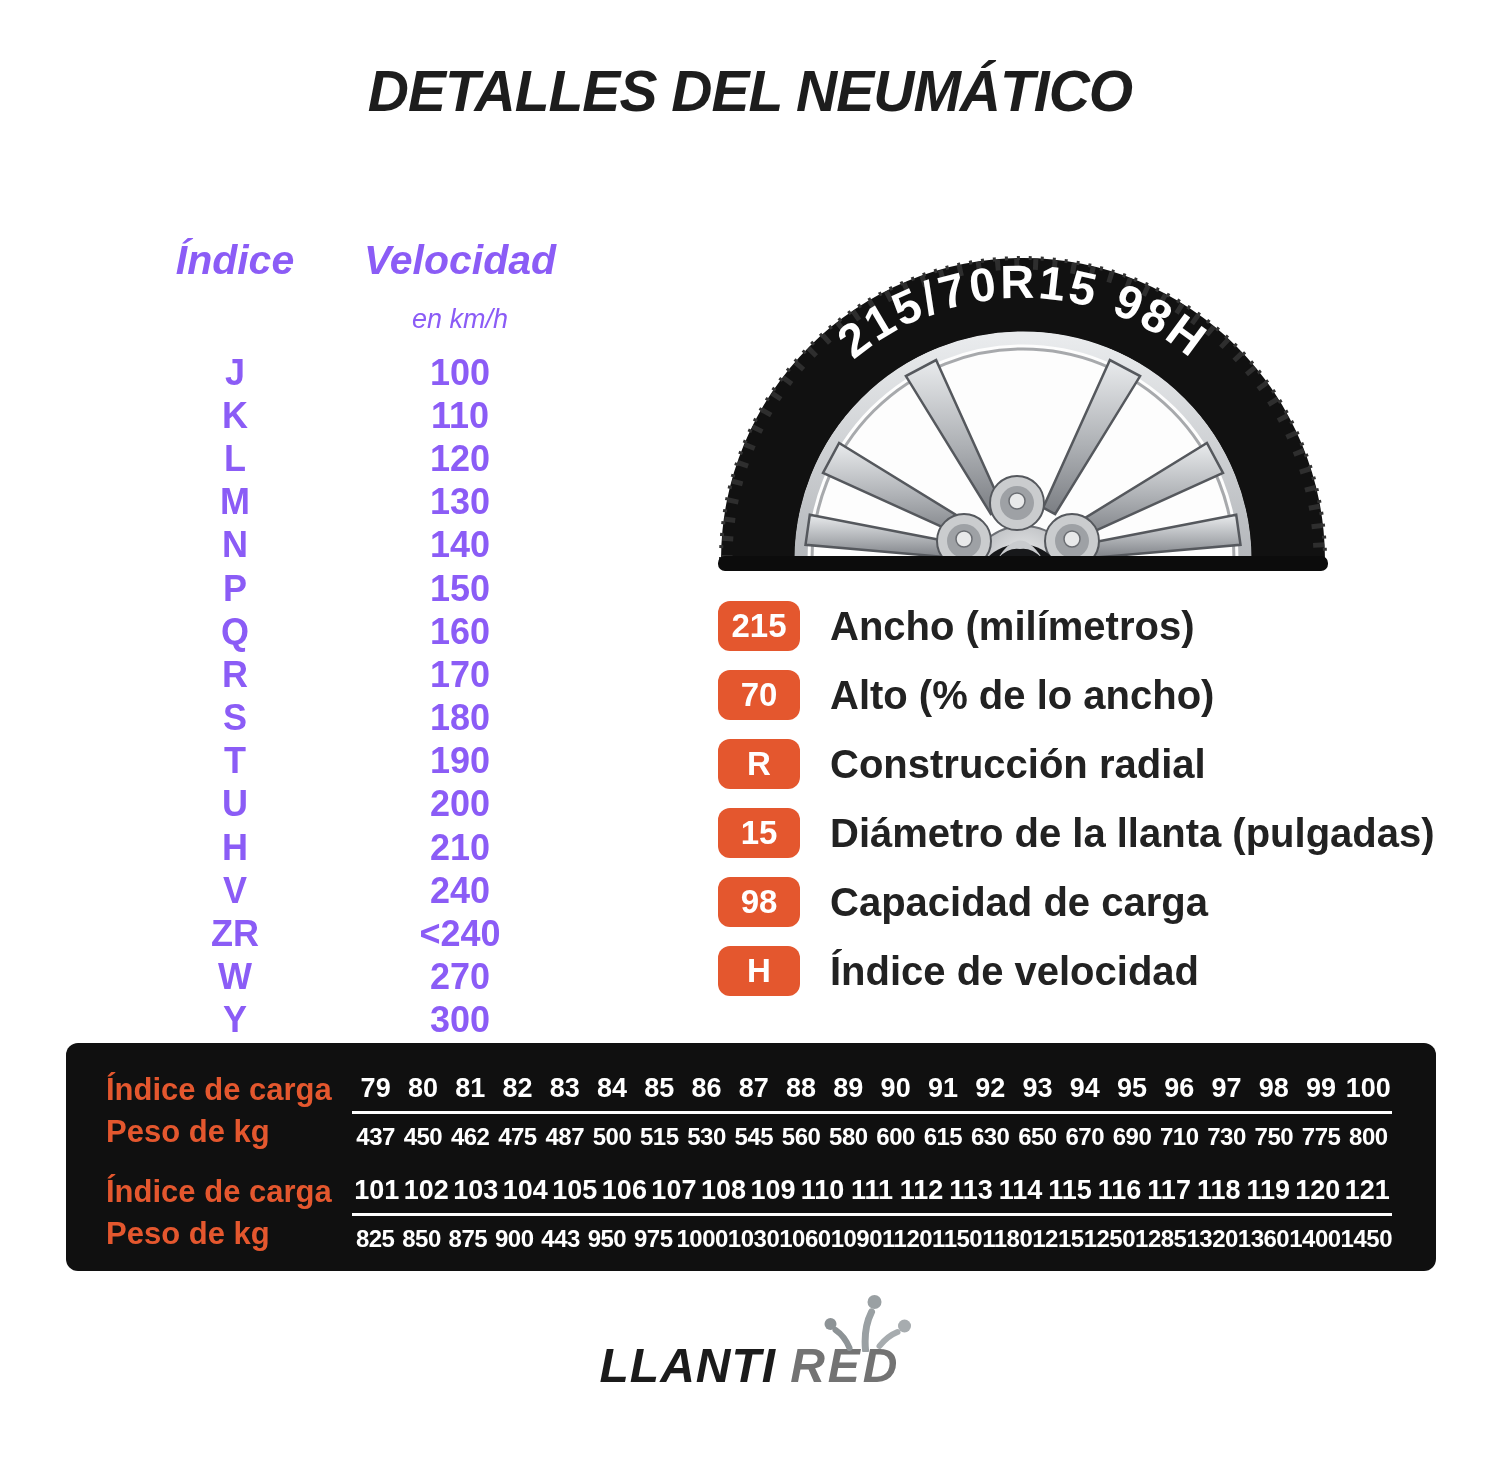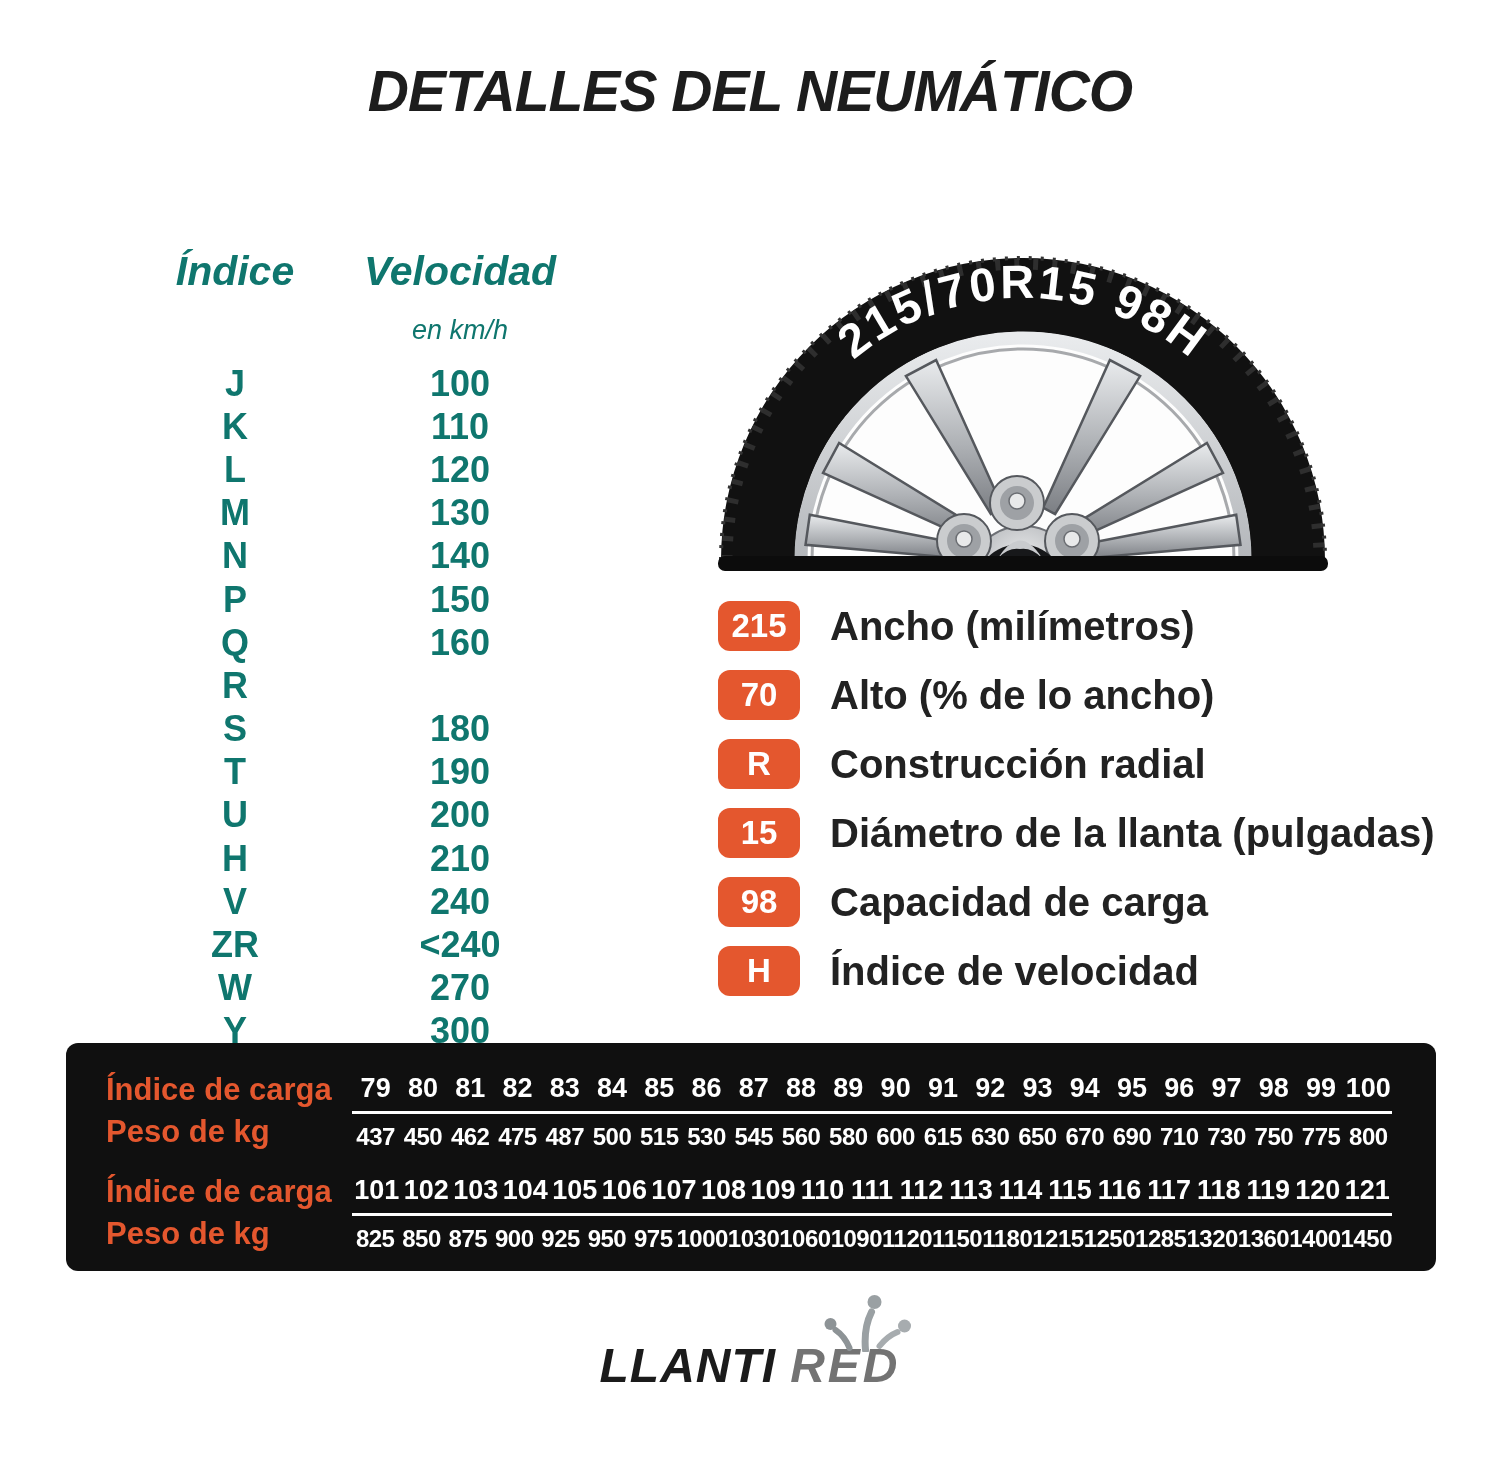--- a/index.html
+++ b/index.html
@@ -4,21 +4,21 @@
 <style>
   * { margin:0; padding:0; box-sizing:border-box; }
   body { background:#ffffff; font-family:"Liberation Sans","DejaVu Sans",sans-serif; }
   .page { position:relative; width:1500px; height:1467px; background:#ffffff; overflow:hidden; }
 
   
   .title { position:absolute; top:58px; left:0; width:100%; text-align:center;
     font-style:italic; font-weight:800; font-size:57px; letter-spacing:-1px; color:#1d1d1d; }
 
   
-  .speed-table { position:absolute; left:150px; top:248px; width:450px; color:#0f766e; }
+  .speed-table { position:absolute; left:150px; top:237px; width:450px; color:#8b5cf6; }
   .st-head { display:grid; grid-template-columns:170px 280px; }
   .st-h { font-style:italic; font-weight:800; font-size:41px; text-align:center; }
   .st-sub { grid-column:2; font-style:italic; font-weight:400; font-size:27px; text-align:center; margin-top:20px; }
   .st-rows { margin-top:16px; }
   .st-row { display:grid; grid-template-columns:170px 280px; height:43.2px; align-items:center; }
   .st-index, .st-speed { text-align:center; font-weight:800; font-size:36px; }
 
   
   .tire-wrap { position:absolute; left:712px; top:255px; width:622px; height:320px; }
 
@@ -93,20 +93,21 @@
           <div class="st-speed">150</div>
         </div>
 
         <div class="st-row">
           <div class="st-index">Q</div>
           <div class="st-speed">160</div>
         </div>
 
         <div class="st-row">
           <div class="st-index">R</div>
+          <div class="st-speed">170</div>
         </div>
 
         <div class="st-row">
           <div class="st-index">S</div>
           <div class="st-speed">180</div>
         </div>
 
         <div class="st-row">
           <div class="st-index">T</div>
           <div class="st-speed">190</div>
@@ -338,21 +339,21 @@
             <span>120</span>
             <span>121</span>
           </div>
         <div class="lg-rule"></div>
         <div class="lg-weights">
 
         <span>825</span>
             <span>850</span>
             <span>875</span>
             <span>900</span>
-            <span>925</span>
+            <span>443</span>
             <span>950</span>
             <span>975</span>
             <span>1000</span>
             <span>1030</span>
             <span>1060</span>
             <span>1090</span>
             <span>1120</span>
             <span>1150</span>
             <span>1180</span>
             <span>1215</span>

